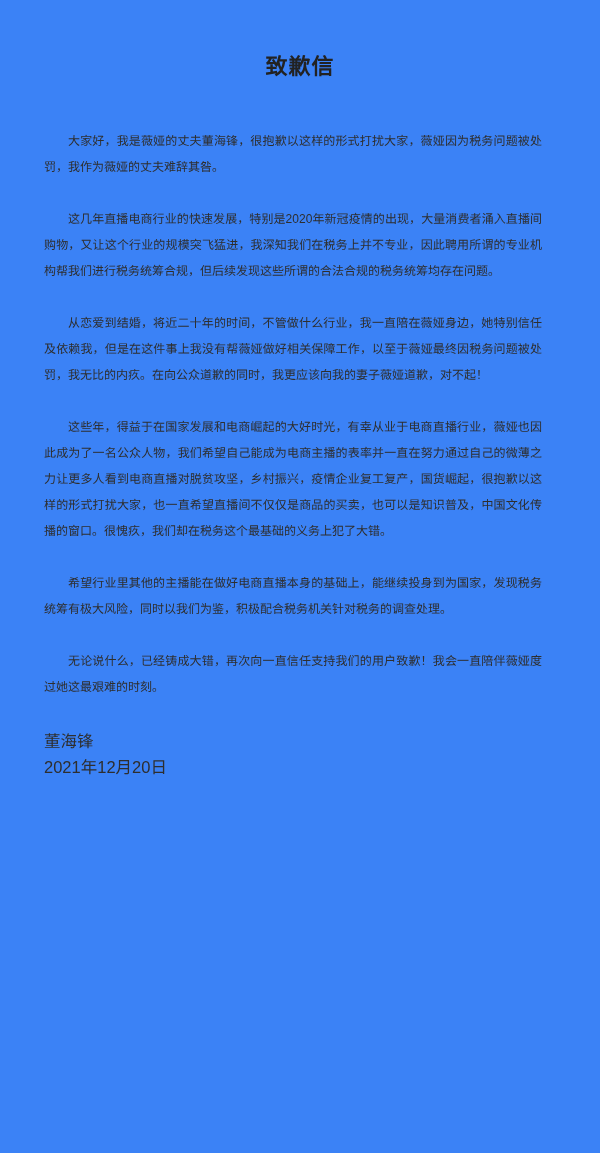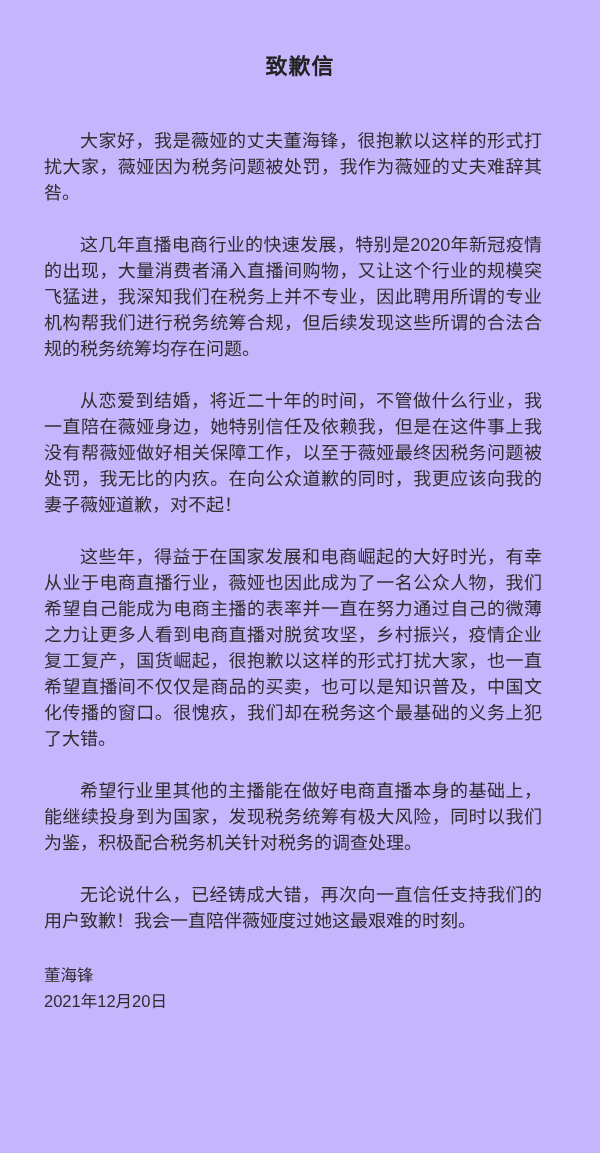--- a/index.html
+++ b/index.html
@@ -11,34 +11,34 @@
     width: 600px;
     height: 1153px;
     overflow: hidden;
     font-family: "Liberation Sans", sans-serif;
     color: #2e2e2e;
   }
   .page {
     box-sizing: border-box;
     width: 600px;
     height: 1153px;
-    background: #c4b5fd;
+    background: #3b82f6;
     padding: 52px 58px 0 44px;
   }
   .letter-title {
     font-size: 22px;
     line-height: 30px;
     font-weight: 700;
     color: #222222;
     text-align: center;
     letter-spacing: 1px;
     margin: 0 -58px 46px -44px; 
   }
   .letter-paragraph {
-    font-size: 18px;
+    font-size: 12px;
     line-height: 26px;
     margin: 0 0 26px 0;
     text-align: justify;
     text-justify: inter-ideograph;
     text-indent: 2em;
     color: #2e2e2e;
     word-break: break-all;
   }
   .signature-block {
     margin-top: 28px;

